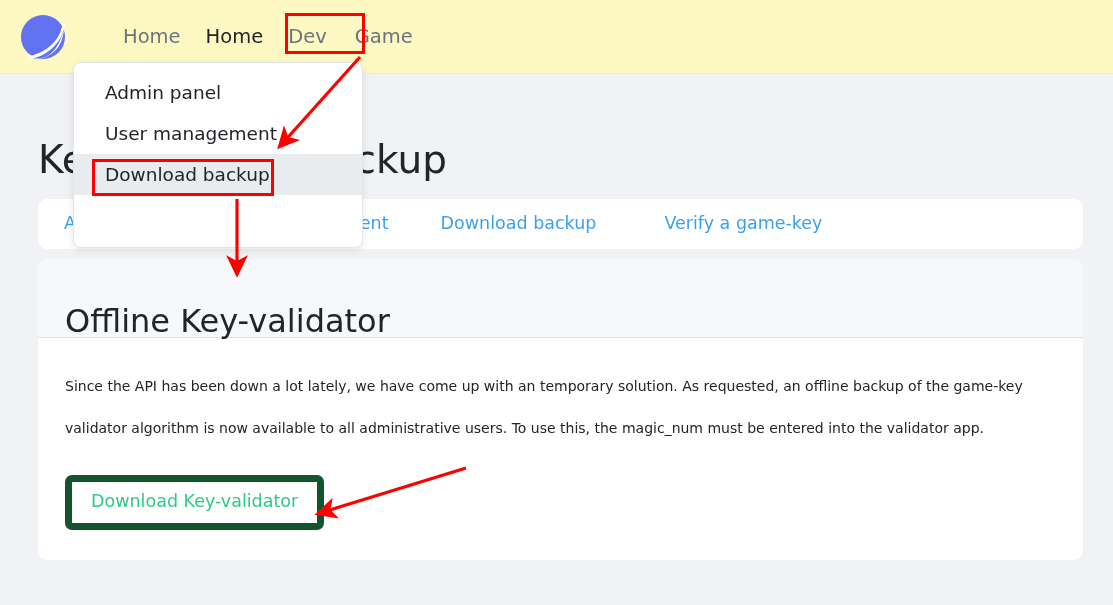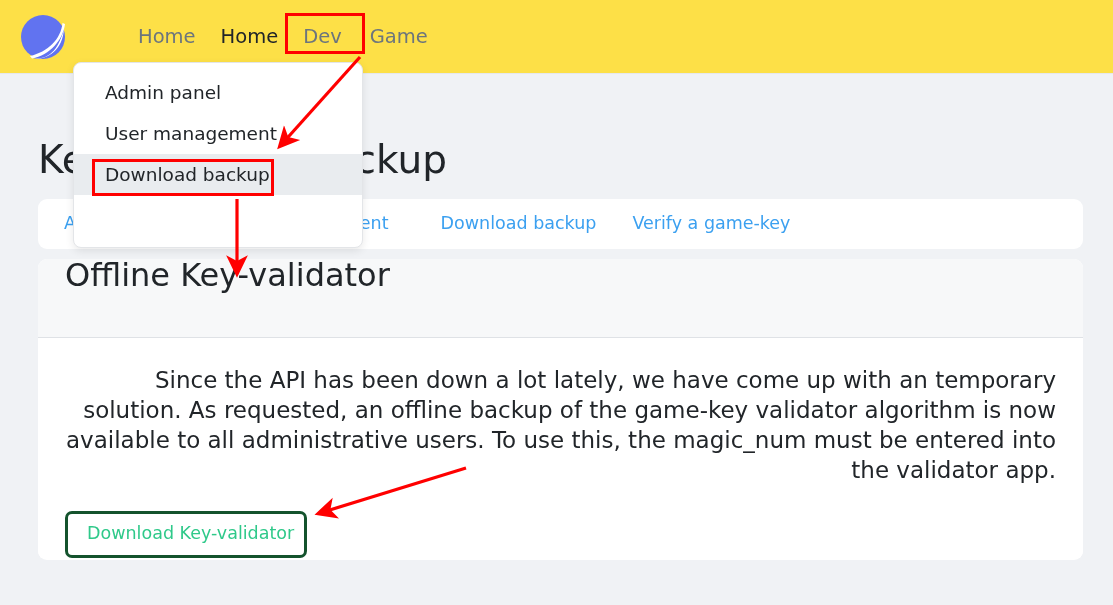--- a/index.html
+++ b/index.html
@@ -14,27 +14,26 @@
     overflow: hidden;
     position: relative;
   }
 
   
   .navbar {
     position: absolute;
     left: 0; top: 0;
     width: 1113px;
     height: 74px;
-    background: #fde047;
+    background: #fef9c3;
     border-bottom: 1px solid #e6e8ec;
     box-sizing: border-box;
     display: flex;
     align-items: center;
     z-index: 5;
-    gap: 15px;
   }
   .brand {
     width: 50px;
     height: 50px;
     margin-left: 18px;
     position: relative;
     flex: 0 0 auto;
   }
   .nav-links {
     display: flex;
@@ -91,69 +90,68 @@
   .tab-item {
     font-size: 17.5px;
     color: #3ba0f0;
     white-space: nowrap;
     cursor: pointer;
     line-height: 1;
   }
   .tab-1 { margin-left: 26px; }
   .tab-2 { margin-left: 52px; }
   .tab-3 { margin-left: 52px; }
-  .tab-4 { margin-left: 36px; }
+  .tab-4 { margin-left: 68px; }
 
   
   .content-card {
     position: absolute;
     left: 38px;
     top: 185px;
     width: 1045px;
     height: 301px;
     background: #ffffff;
     border-radius: 9px;
     overflow: hidden;
   }
   .card-header {
     height: 79px;
     background: #f7f8f9;
     border-bottom: 1px solid #dfe2e6;
     box-sizing: border-box;
     display: flex;
-    align-items: flex-start;
+    align-items: flex-end;
   }
   .card-header-title {
     font-size: 32px;
     color: #212529;
     font-weight: 400;
     margin-left: 27px;
     line-height: 1;
     white-space: nowrap;
   }
   .card-body {
     padding: 27px 27px 0 27px;
     background: #ffffff;
   }
   .card-text {
-    font-size: 23px;
-    color: #212529;
-    line-height: 30px;
+    font-size: 14px;
+    color: #212529;
+    line-height: 42px;
     margin: 0;
     max-width: 995px;
-    text-align: right;
   }
   .btn-outline-success {
     display: inline-block;
     margin-top: 26px;
-    padding: 11px 10px 12px 19px;
+    padding: 11px 19px 12px 19px;
     font-size: 17.5px;
     color: #2fc98a;
     background: transparent;
-    border: 3px solid #14532d;
+    border: 7px solid #14532d;
     border-radius: 7px;
     line-height: 1;
     cursor: pointer;
     font-family: inherit;
   }
 
   
   .dropdown {
     position: absolute;
     left: 73px;

